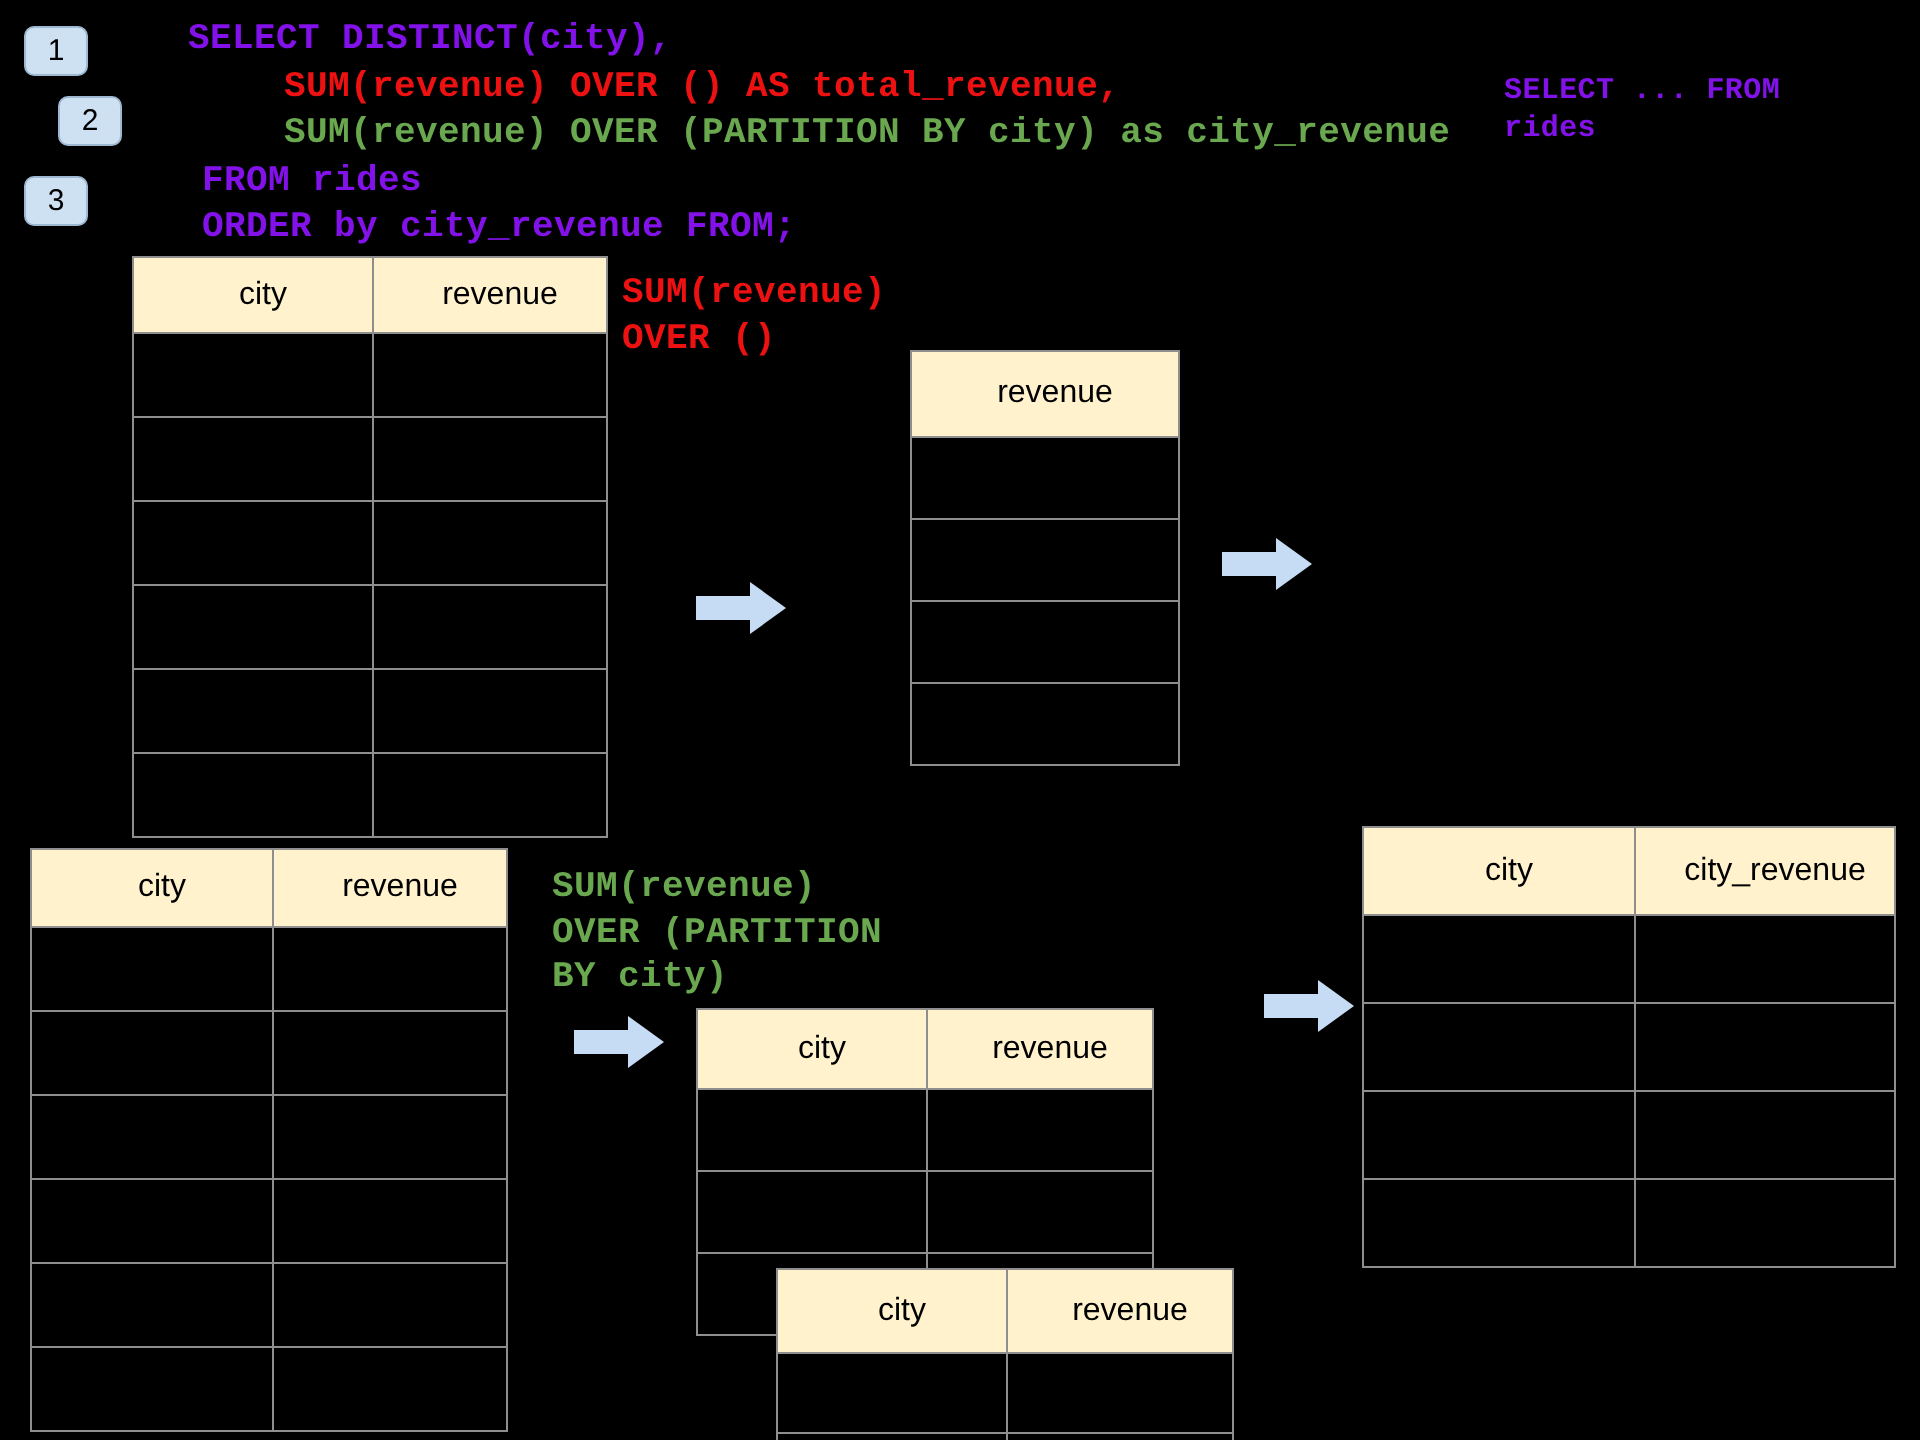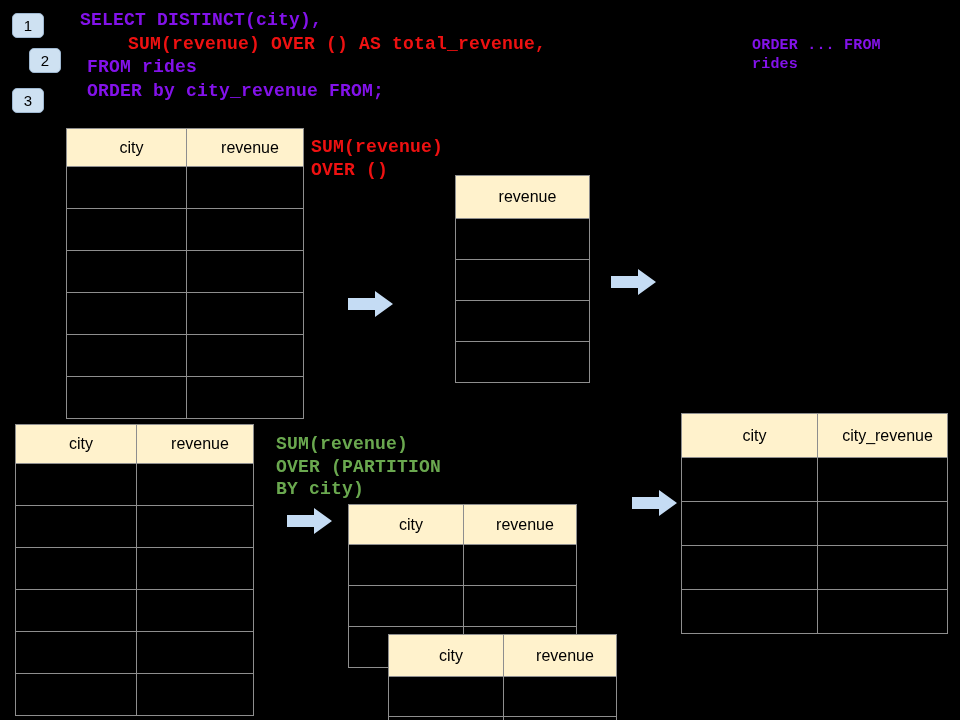--- a/index.html
+++ b/index.html
@@ -2,21 +2,21 @@
 <html><head>
 <meta charset="utf-8">
 <style>
   html,body{margin:0;padding:0;}
   body{width:960px;height:720px;background:#000;}
   .stage{position:relative;width:960px;height:720px;background:#000;overflow:hidden;
          font-family:"Liberation Sans",sans-serif;}
 
   
   .mono{font-family:"Liberation Mono","DejaVu Sans Mono",monospace;font-weight:bold;}
-  .code-block{position:absolute;left:80px;top:9px;}
+  .code-block{position:absolute;left:94px;top:9px;}
   .code-line{font-size:18px;line-height:23.5px;white-space:pre;letter-spacing:0.2px;}
   .indent1{margin-left:7px;}
   .indent2{margin-left:48px;}
   .purple{color:#8312EA;}
   .red{color:#EE1111;}
   .green{color:#6AA84F;}
   .side-note{position:absolute;left:752px;top:36px;font-size:15px;line-height:19px;
              white-space:pre-line;letter-spacing:0.2px;}
   .fig-label{position:absolute;font-size:18px;line-height:22.5px;white-space:pre-line;letter-spacing:0.2px;}
   #label-total{left:311px;top:136px;}
@@ -63,25 +63,26 @@
 
 <div class="stage">
 
   <div class="badge" id="badge1">1</div>
   <div class="badge" id="badge2">2</div>
   <div class="badge" id="badge3">3</div>
 
   <div class="code-block mono">
     <div class="code-line purple">SELECT DISTINCT(city),</div>
     <div class="code-line red indent2">SUM(revenue) OVER () AS total_revenue,</div>
+    <div class="code-line green indent2">SUM(revenue) OVER (PARTITION BY city) as city_revenue</div>
     <div class="code-line purple indent1">FROM rides</div>
     <div class="code-line purple indent1">ORDER by city_revenue FROM;</div>
   </div>
 
-  <div class="side-note mono purple">ORDER ... FROM
+  <div class="side-note mono purple">SELECT ... FROM
 rides</div>
 
   <div class="fig-label mono red" id="label-total">SUM(revenue)
 OVER ()</div>
   <div class="fig-label mono green" id="label-partition">SUM(revenue)
 OVER (PARTITION
 BY city)</div>
 
   <table class="t" id="tableA">
     <colgroup>

